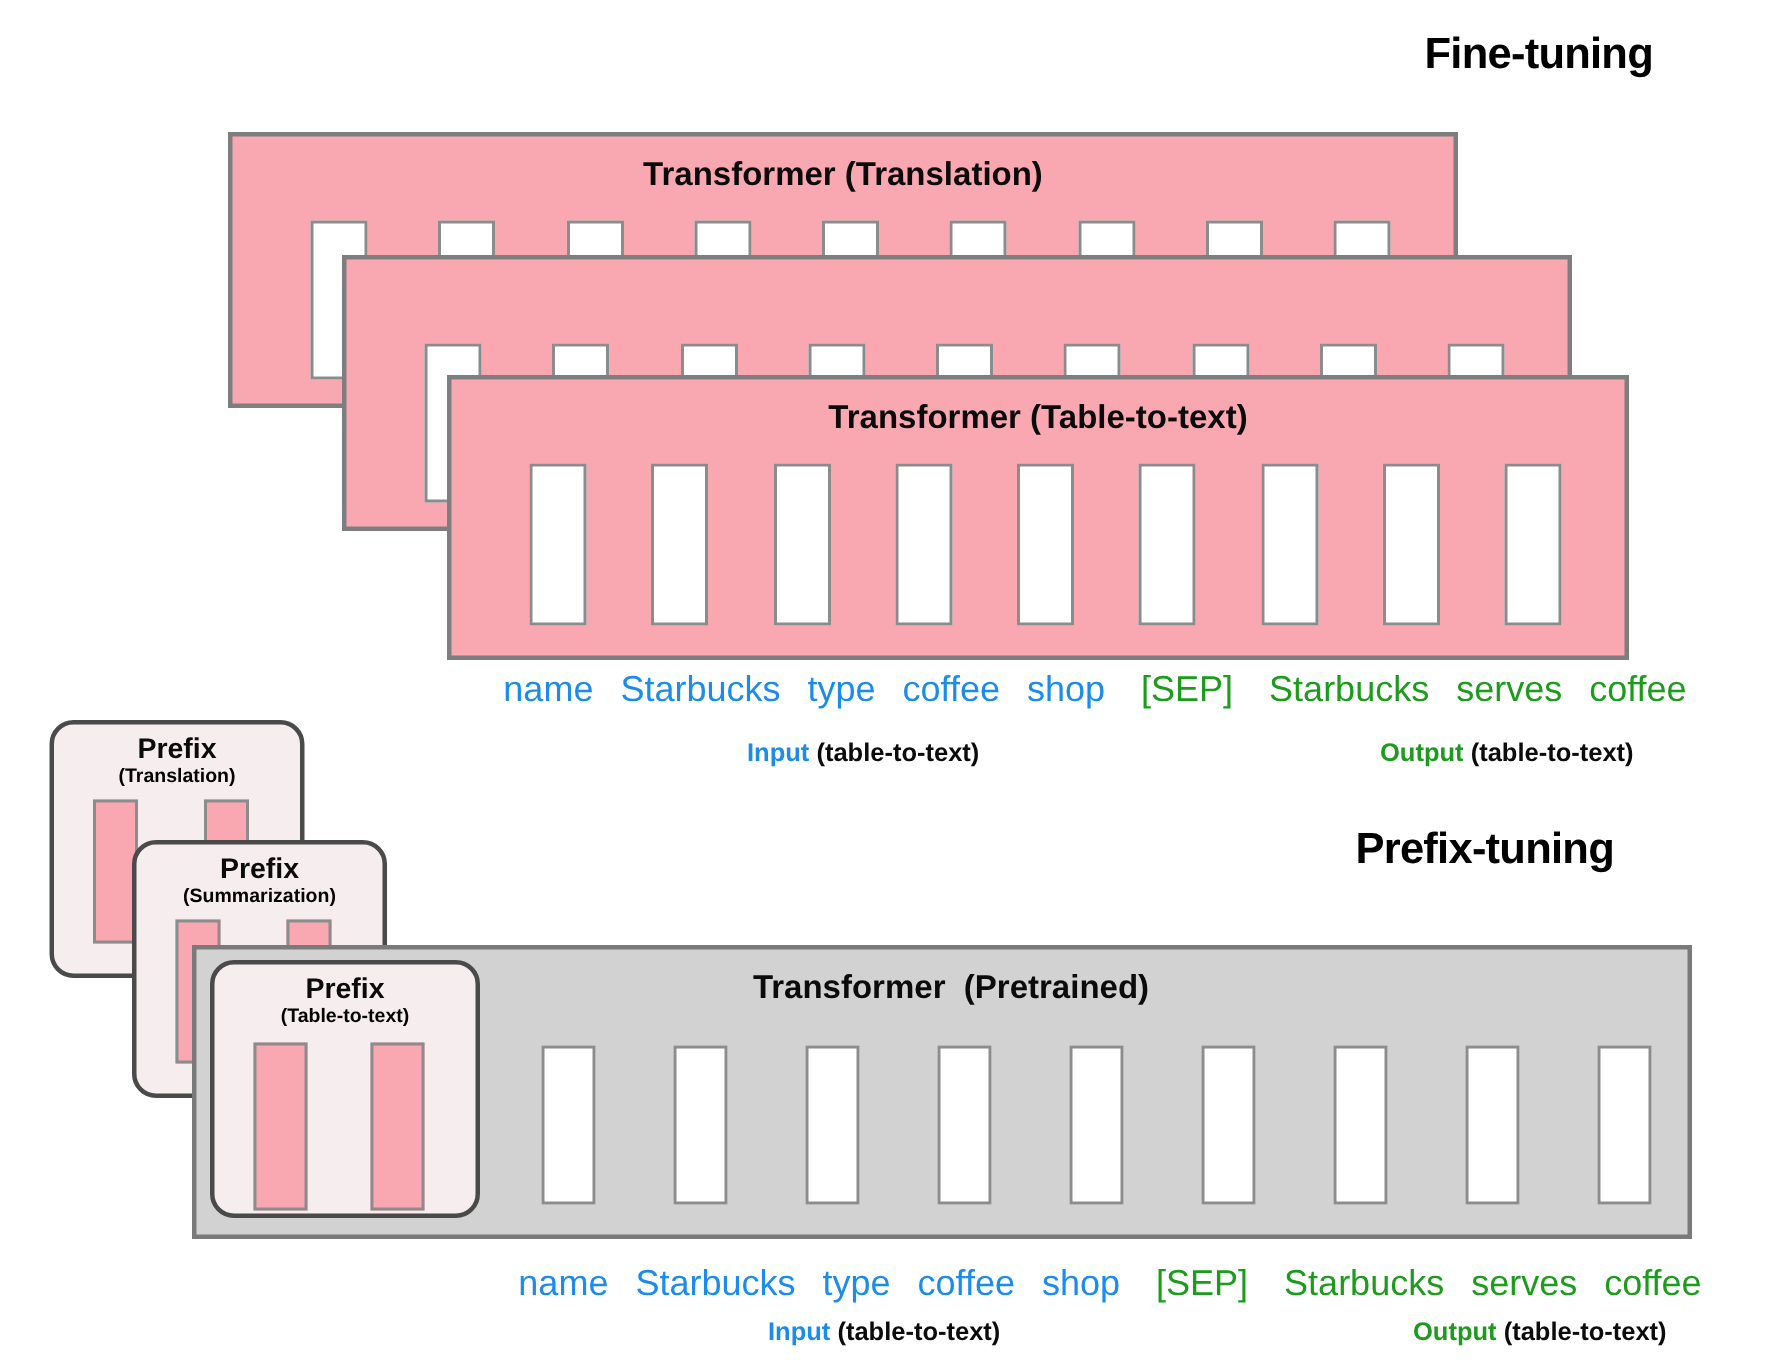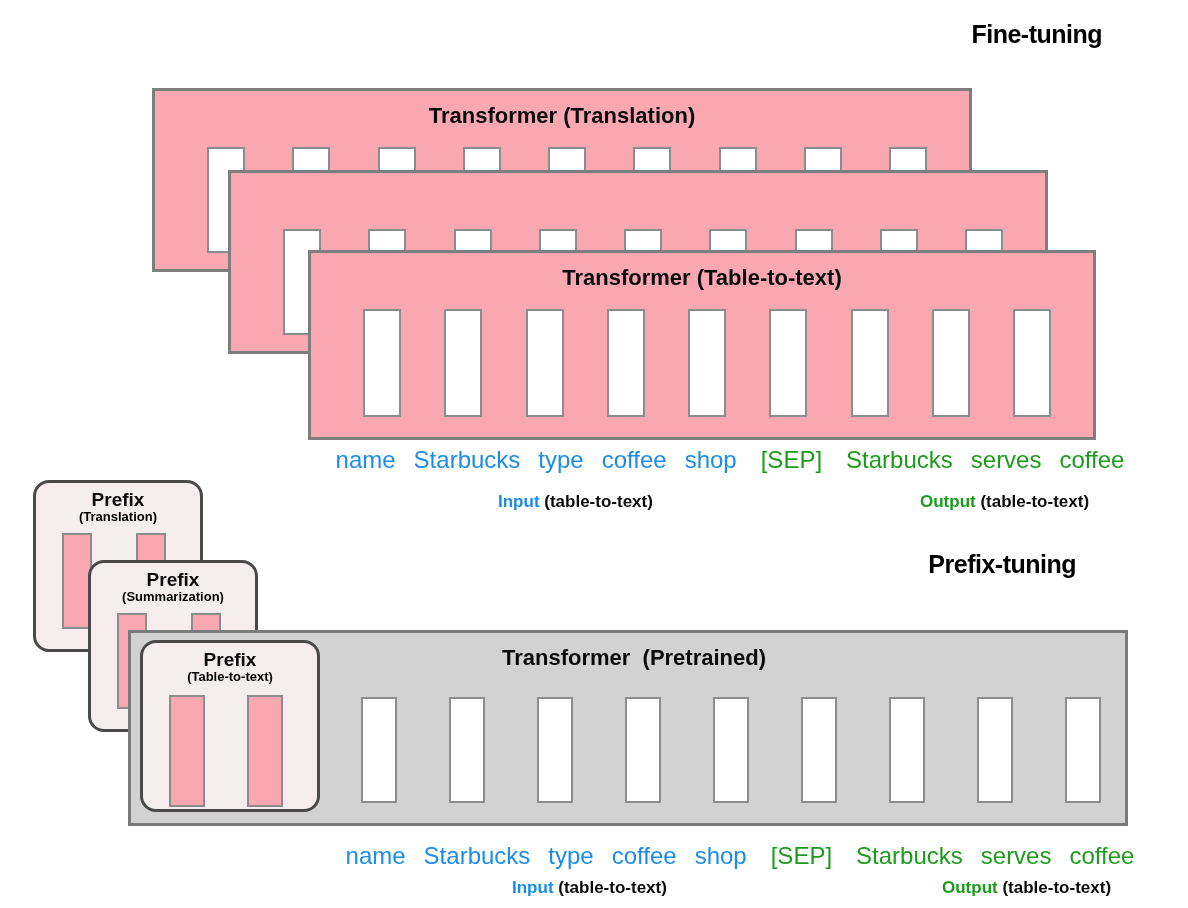--- a/index.html
+++ b/index.html
@@ -2,21 +2,21 @@
 <html style="--input-blue: #1b8ceb; --output-green: #1d9b1d; --transformer-pink: #f9a8b2; --pretrained-gray: #d2d2d2; --prefix-card-bg: #f5edee; --prefix-bar-pink: #f9a8b2;"><head>
 <meta charset="utf-8">
 <style>
   * { margin:0; padding:0; box-sizing:border-box; }
   html,body { background:#fff; }
   body { font-family:"Liberation Sans", sans-serif; }
 
   .canvas { position:relative; width:1188px; height:908px; background:#fff; overflow:hidden; }
 
   .heading {
-    position:absolute; font-weight:bold; font-size:25px; color:#000;
+    position:absolute; font-weight:bold; font-size:29px; color:#000;
     letter-spacing:-0.5px; white-space:nowrap;
   }
 
   
   .tbox {
     position:absolute; background:var(--transformer-pink);
     border:3px solid #7e7e7e;
   }
   .tbox-title {
     text-align:center; font-weight:bold; font-size:22px; color:#0b0b0b;
@@ -80,21 +80,21 @@
         <div class="slot"></div>
         <div class="slot"></div>
         <div class="slot"></div>
         <div class="slot"></div>
         <div class="slot"></div>
         <div class="slot"></div>
         <div class="slot"></div>
       </div>
   </div>
 
-  <div class="tbox" style="left:308px; top:250px; width:788px; height:190px; z-index:3;">
+  <div class="tbox" style="left:298px; top:250px; width:788px; height:190px; z-index:3;">
     <div class="tbox-title">Transformer (Table-to-text)</div>
     <div class="slot-row" style="left:52px; right:42px; top:56px; height:108px;">
         <div class="slot"></div>
         <div class="slot"></div>
         <div class="slot"></div>
         <div class="slot"></div>
         <div class="slot"></div>
         <div class="slot"></div>
         <div class="slot"></div>
         <div class="slot"></div>

